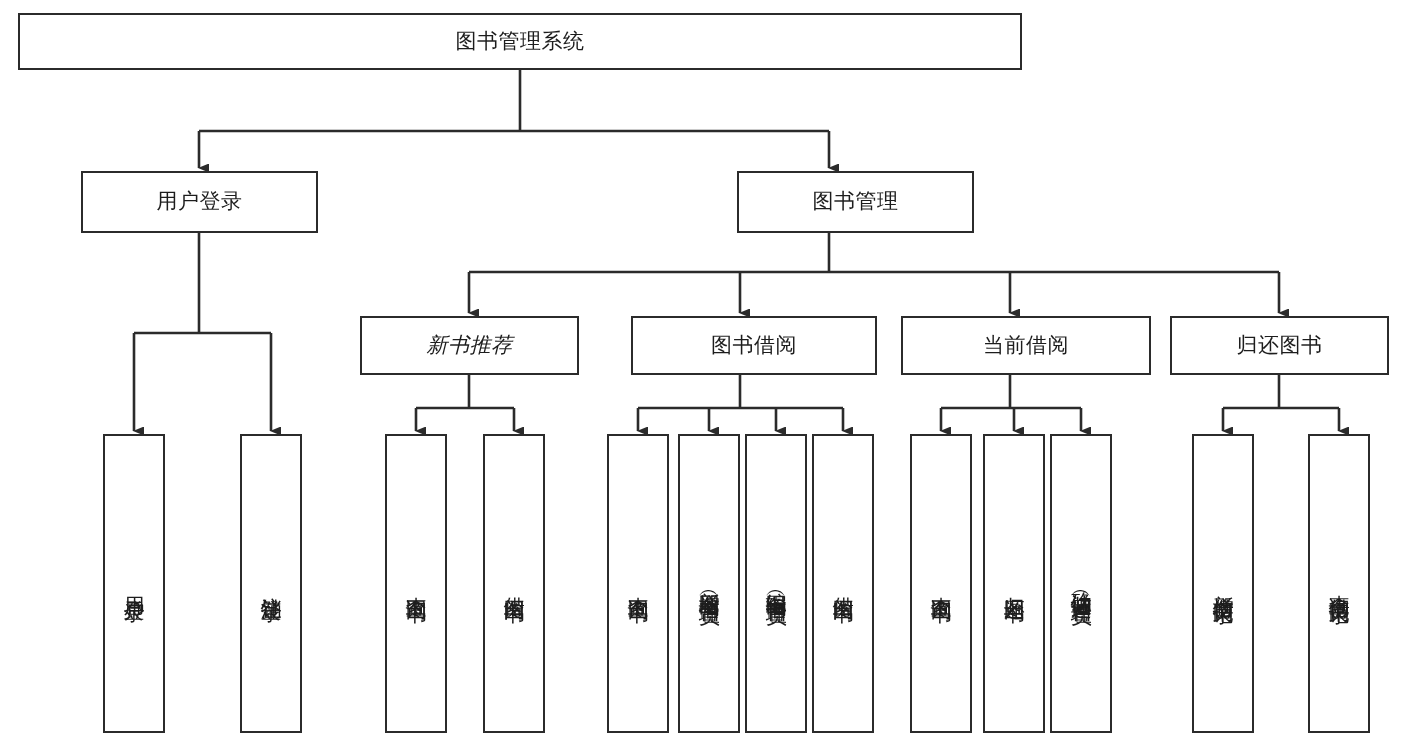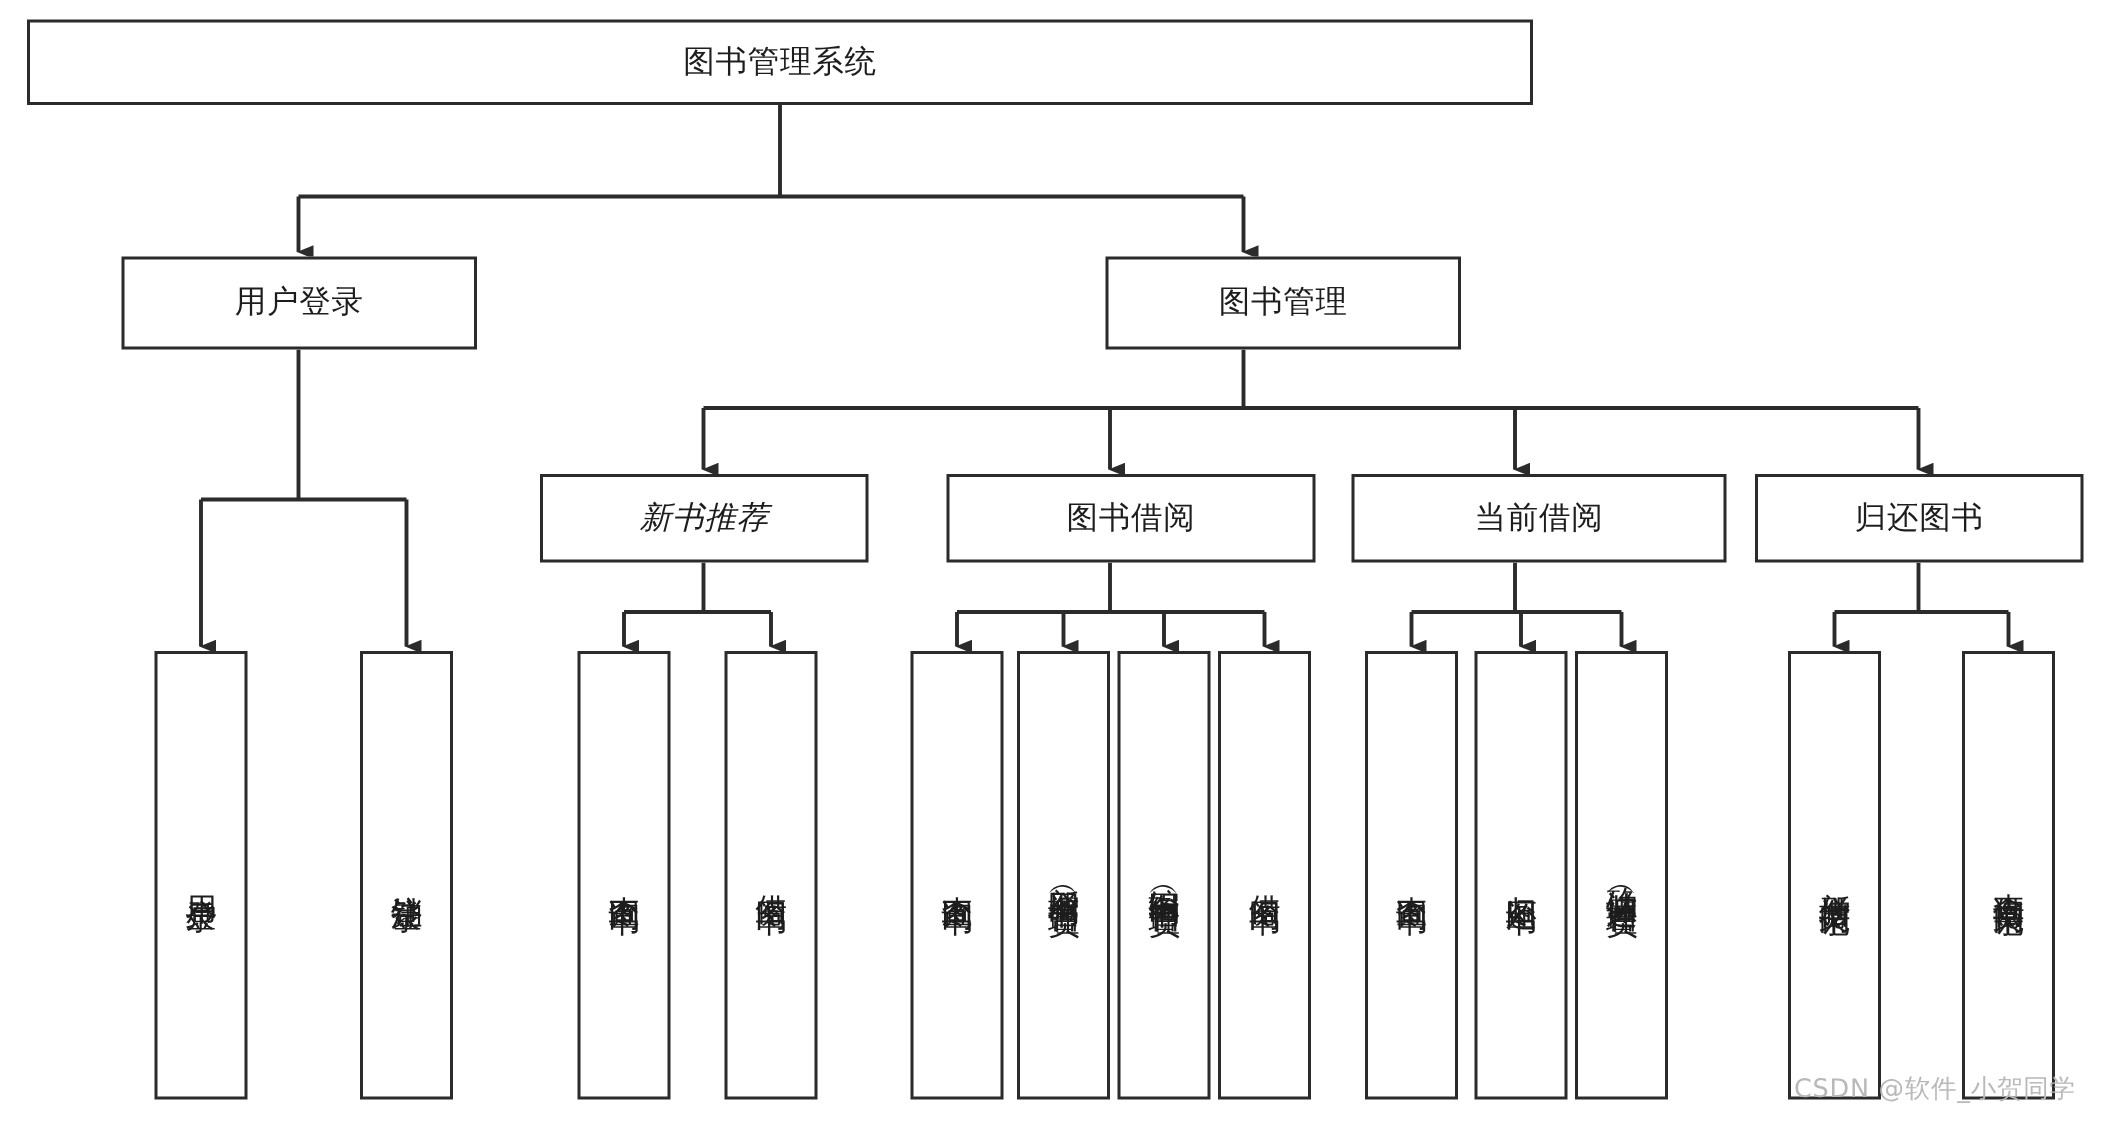--- a/index.html
+++ b/index.html
@@ -164,14 +164,13 @@
         <div class="node-label-v" style="color: rgb(29, 29, 29);">确认归还（管理员）</div>
       </div>
       <div class="node-box" style="left: 1192px; top: 434px; width: 62px; height: 299px; border-color: rgb(43, 43, 43); background: rgb(255, 255, 255);">
         <div class="node-label-v" style="color: rgb(29, 29, 29);">新增借阅记录</div>
       </div>
       <div class="node-box" style="left: 1308px; top: 434px; width: 62px; height: 299px; border-color: rgb(43, 43, 43); background: rgb(255, 255, 255);">
         <div class="node-label-v" style="color: rgb(29, 29, 29);">查询借阅记录</div>
       </div>
     </div>
 
-  <div class="watermark" style="left:1196px; top:714px;">CSDN @软件_小贺同学</div>
 </div>
 
 </body></html>

